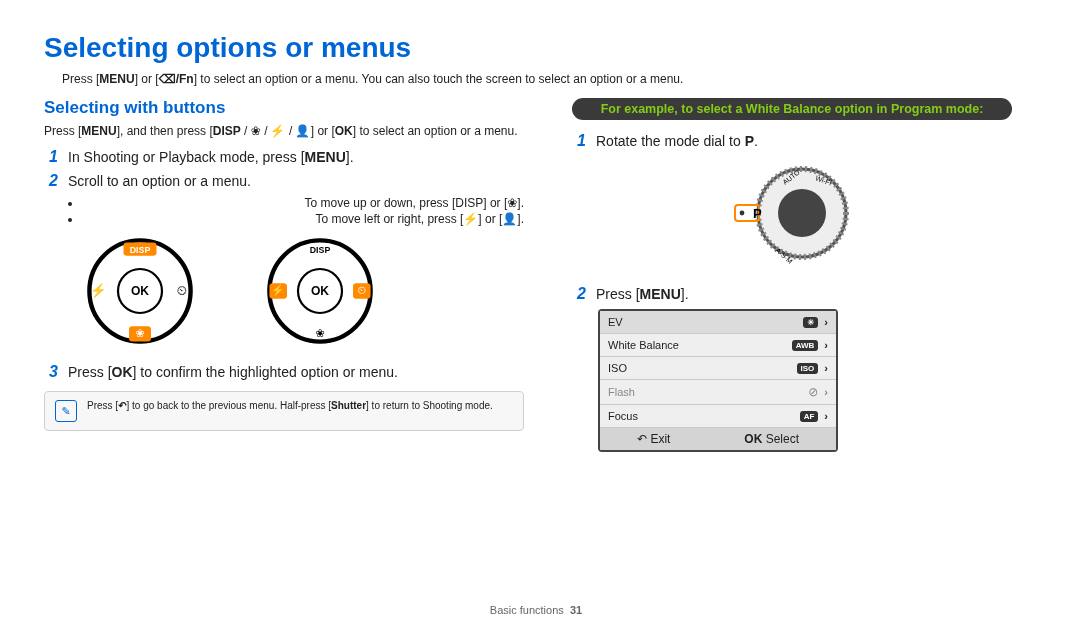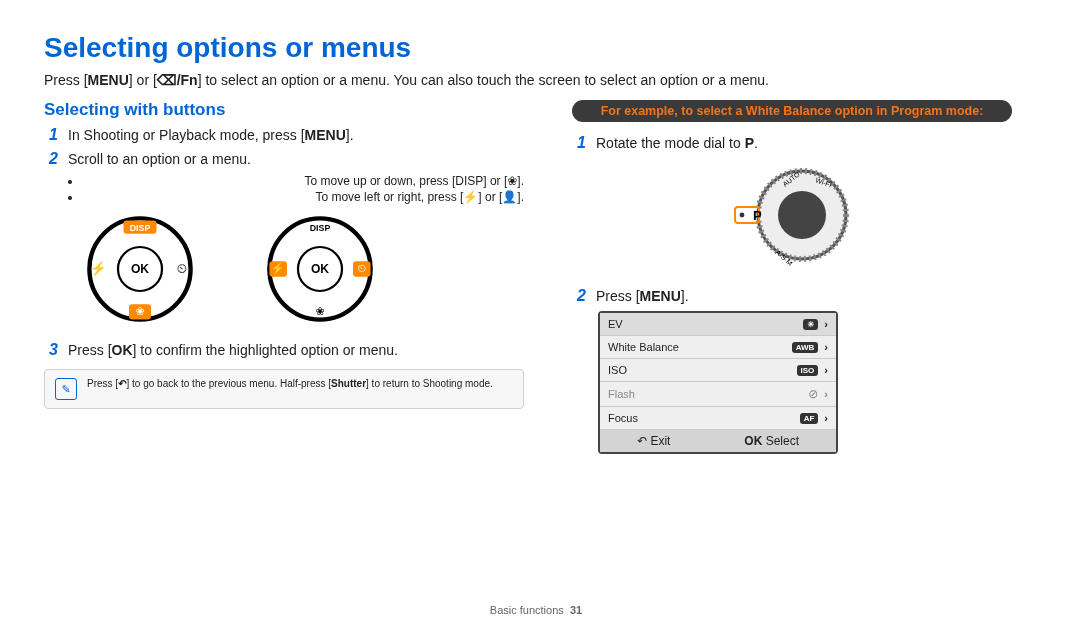--- a/index.html
+++ b/index.html
@@ -12,22 +12,23 @@
     padding: 32px 44px 12px 44px;
     position: relative;
   }
   h1.page-title {
     color: #0066d6;
     font-size: 28px;
     font-weight: 700;
     margin-bottom: 8px;
   }
   .intro {
-    font-size: 14px;
+    font-size: 12px;
     margin-bottom: 12px;
+    margin-left: 18px;
   }
   .columns {
     display: flex;
     gap: 48px;
   }
   .col { flex: 0 0 480px; }
   h2.subheading {
     color: #0066d6;
     font-size: 17px;
     font-weight: 600;
@@ -81,21 +82,21 @@
   .info-icon {
     width: 22px; height: 22px;
     border: 1px solid #0066d6; border-radius: 3px;
     color: #0066d6;
     display:flex;align-items:center;justify-content:center;
     flex-shrink:0;
     font-size:11px;
   }
   .pill-dark {
     background: #3a3a3a;
-    color: #f97316;
+    color: #84cc16;
     border-radius: 14px;
     padding: 4px 10px;
     font-size: 12.5px;
     font-weight: 600;
     text-align: center;
     margin-bottom: 12px;
   }
   .mode-dial-wrap {
     text-align:center;
     margin: 8px 0 14px 0;
@@ -140,20 +141,23 @@
 <h1 class="page-title">Selecting options or menus</h1>
 
 <p class="intro">
   <span>Press [</span><span class="btnlabel">MENU</span><span>] or [</span><span class="btnlabel">⌫/Fn</span><span>] to select an option or a menu. You can also touch the screen to select an option or a menu.</span>
 </p>
 
 <div class="columns">
 
   <div class="col">
     <h2 class="subheading">Selecting with buttons</h2>
+    <p class="smallnote">
+      <span>Press [</span><span class="btnlabel">MENU</span><span>], and then press [</span><span class="btnlabel">DISP</span><span> / ❀ / ⚡ / 👤</span><span>] or [</span><span class="btnlabel">OK</span><span>] to select an option or a menu.</span>
+    </p>
 
     <div class="step">
       <span class="step-num">1</span>
       <span><span>In Shooting or Playback mode, press [</span><span class="btnlabel">MENU</span><span>].</span></span>
     </div>
 
     <div class="step">
       <span class="step-num">2</span>
       <span>Scroll to an option or a menu.</span>
     </div>

